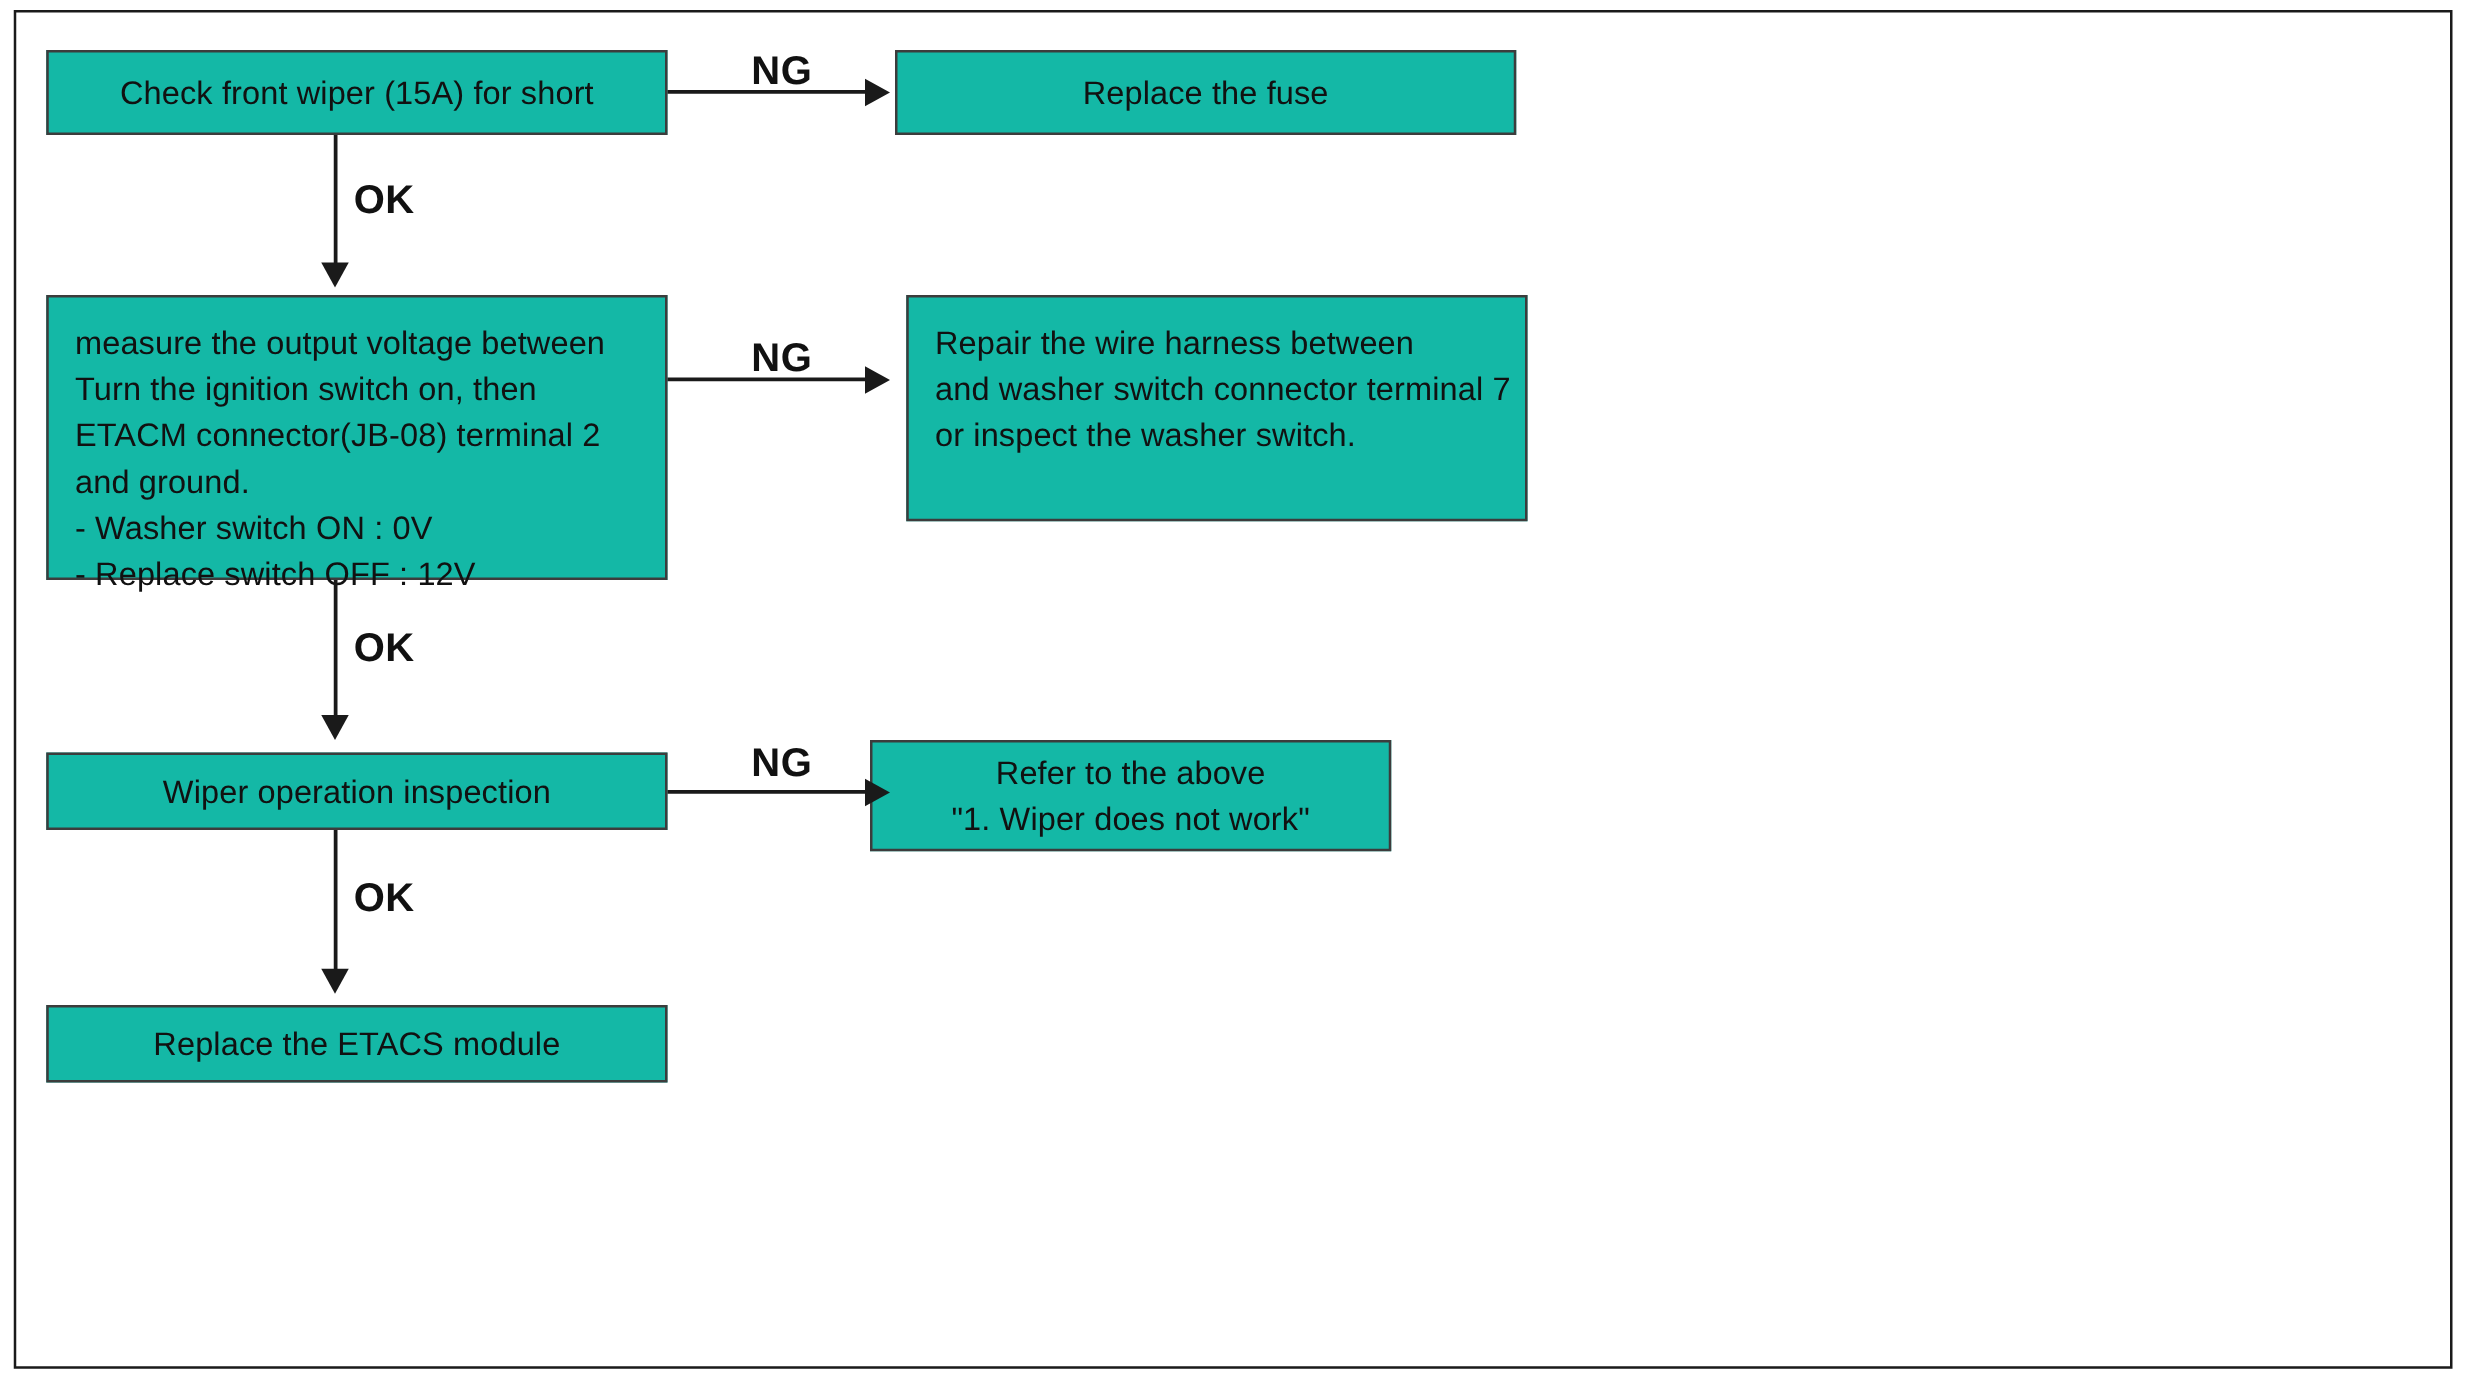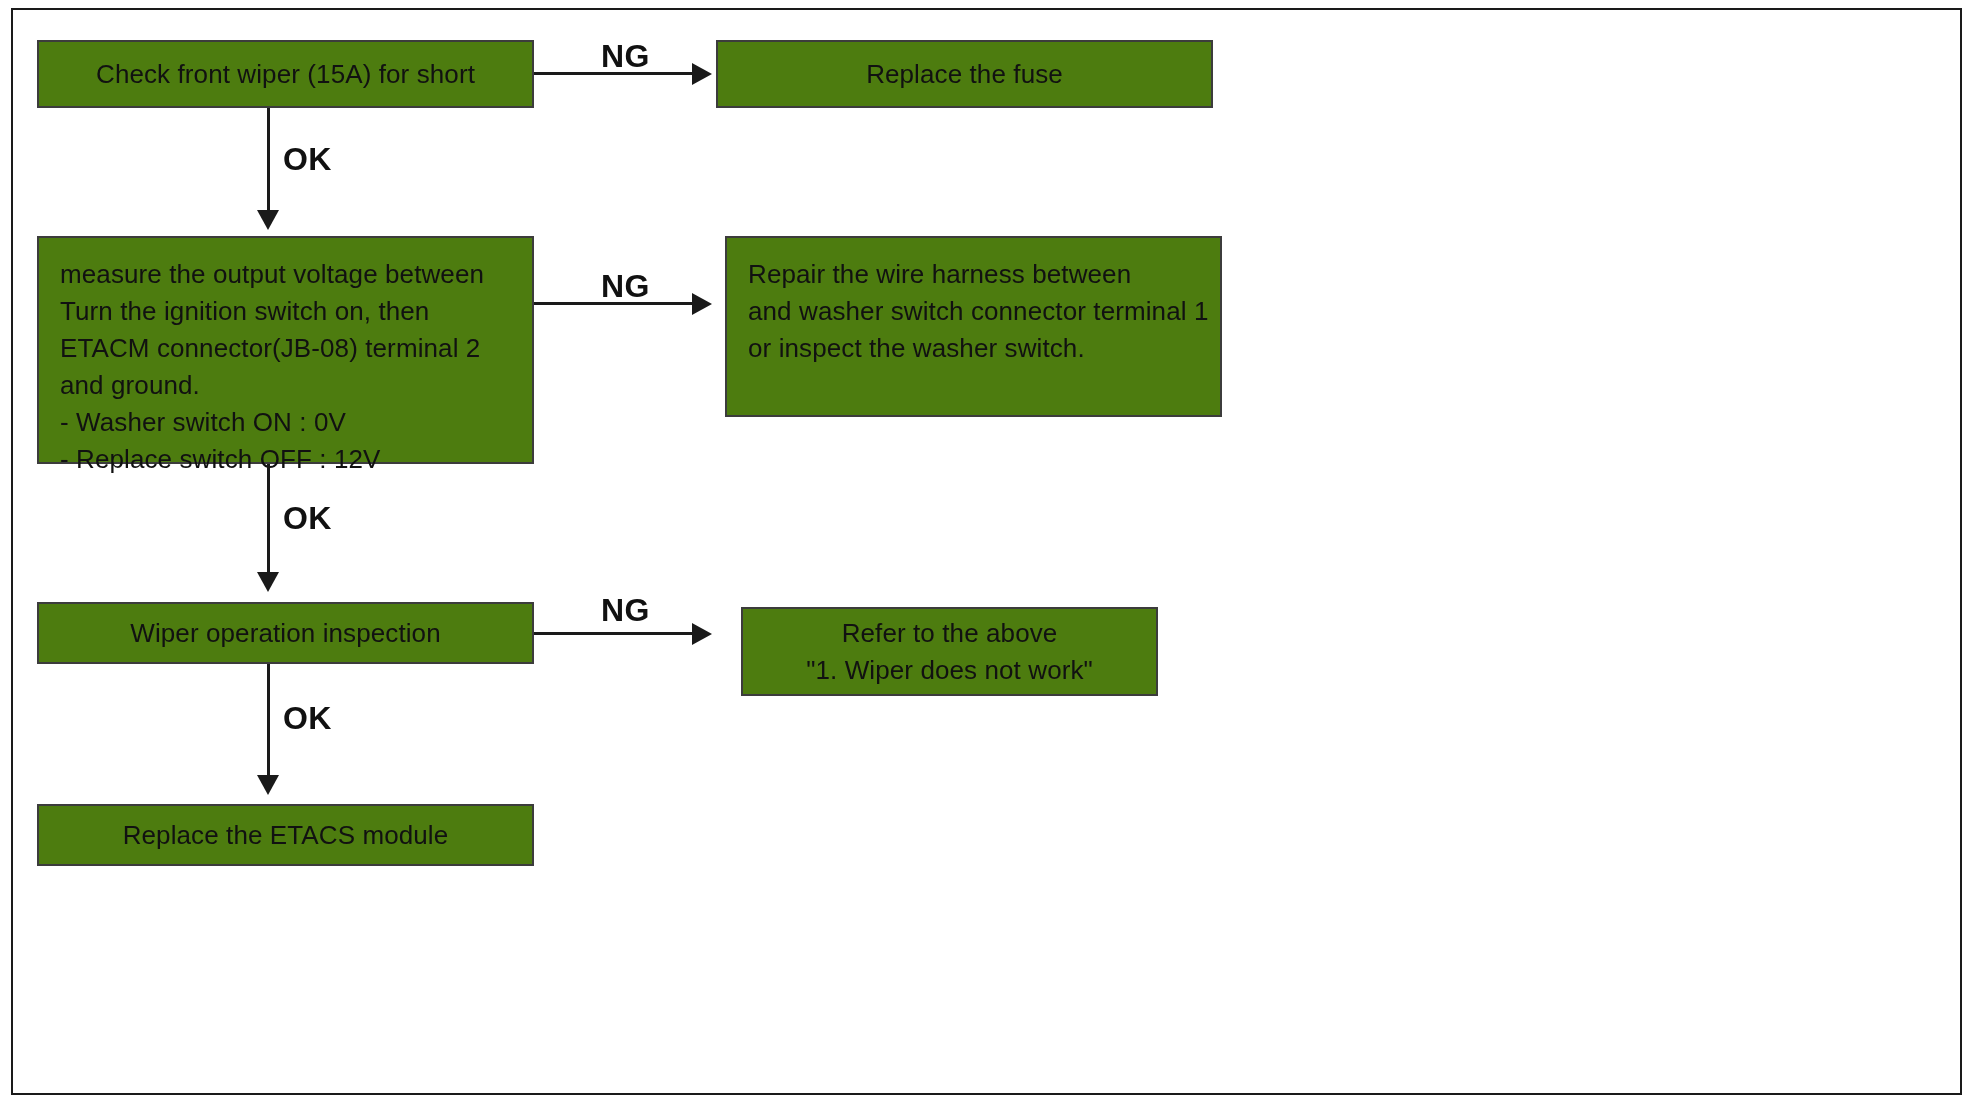--- a/index.html
+++ b/index.html
@@ -31,21 +31,21 @@
     left: 0;
     top: 0;
     width: 100%;
     height: 100%;
   }
 
   .node {
     position: absolute;
     box-sizing: border-box;
     border: 2px solid #3c3c3c;
-    background: #4d7c0f;
+    background: #14b8a6;
     color: #111111;
     font-size: 26px;
     line-height: 37px;
     letter-spacing: 0.1px;
   }
   .node.center {
     display: flex;
     align-items: center;
     justify-content: center;
     text-align: center;
@@ -59,21 +59,21 @@
     display: block;
     white-space: pre;
   }
 
   
   #node-check-fuse      { left: 24px;  top: 30px;  width: 497px; height: 68px; }
   #node-replace-fuse    { left: 703px; top: 30px;  width: 497px; height: 68px; }
   #node-measure-voltage { left: 24px;  top: 226px; width: 497px; height: 228px; }
   #node-repair-harness  { left: 712px; top: 226px; width: 497px; height: 181px; }
   #node-wiper-op        { left: 24px;  top: 592px; width: 497px; height: 62px; }
-  #node-refer-above     { left: 728px; top: 582px; width: 417px; height: 89px; margin-top: 15px; }
+  #node-refer-above     { left: 683px; top: 582px; width: 417px; height: 89px; }
   #node-replace-etacs   { left: 24px;  top: 794px; width: 497px; height: 62px; }
 
   
   .vline {
     position: absolute;
     width: 3px;
     background: #1a1a1a;
   }
   .hline {
     position: absolute;
@@ -141,21 +141,21 @@
       <span class="line">measure the output voltage between</span>
       <span class="line">Turn the ignition switch on, then</span>
       <span class="line">ETACM connector(JB-08) terminal 2</span>
       <span class="line">and ground.</span>
       <span class="line">- Washer switch ON : 0V</span>
       <span class="line">- Replace switch OFF : 12V</span>
     </div>
 
     <div class="node left" id="node-repair-harness">
       <span class="line">Repair the wire harness between</span>
-      <span class="line">and washer switch connector terminal 1</span>
+      <span class="line">and washer switch connector terminal 7</span>
       <span class="line">or inspect the washer switch.</span>
     </div>
 
     <div class="hline" style="left:521px; top:292px; width:158px;"></div>
     <div class="arrow-right" style="left:679px; top:283px;"></div>
     <div class="edge-label" id="label-ng-2">NG</div>
 
     <div class="vline" style="left:254px; top:454px; height:110px;"></div>
     <div class="arrow-down" style="left:244px; top:562px;"></div>
     <div class="edge-label" id="label-ok-2">OK</div>

